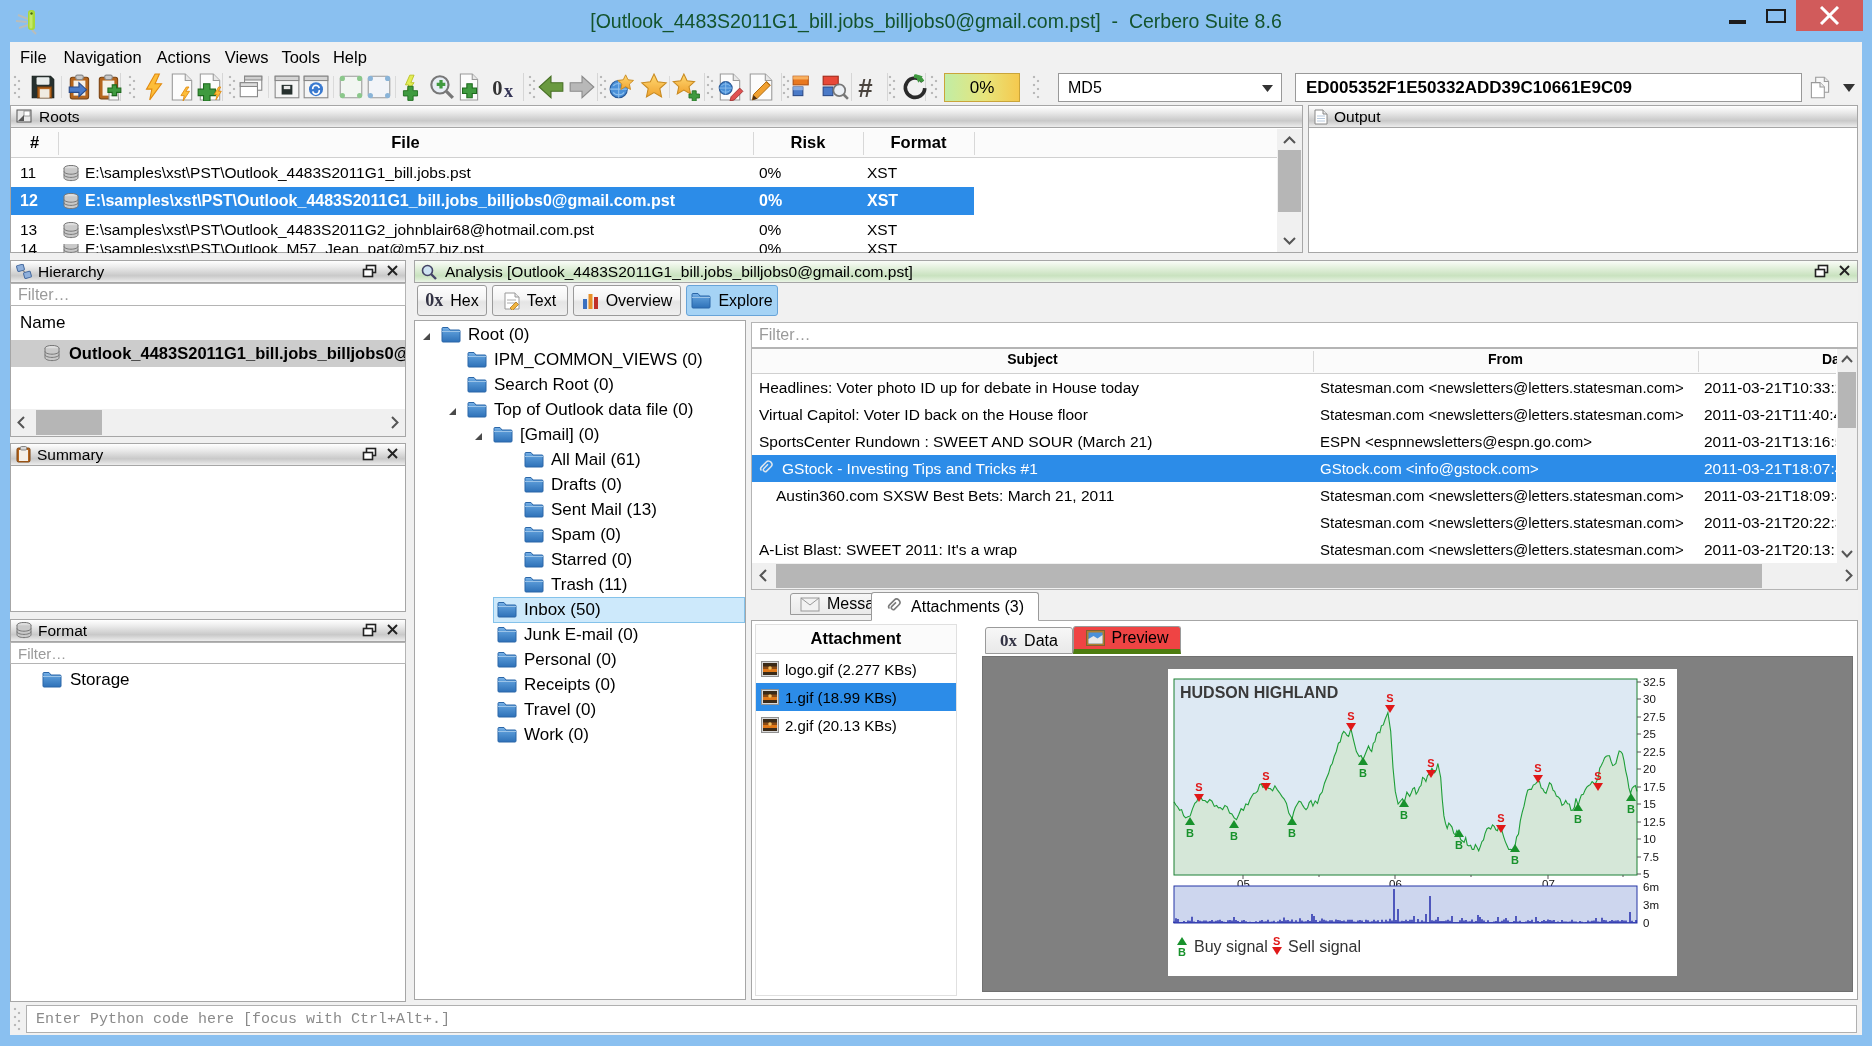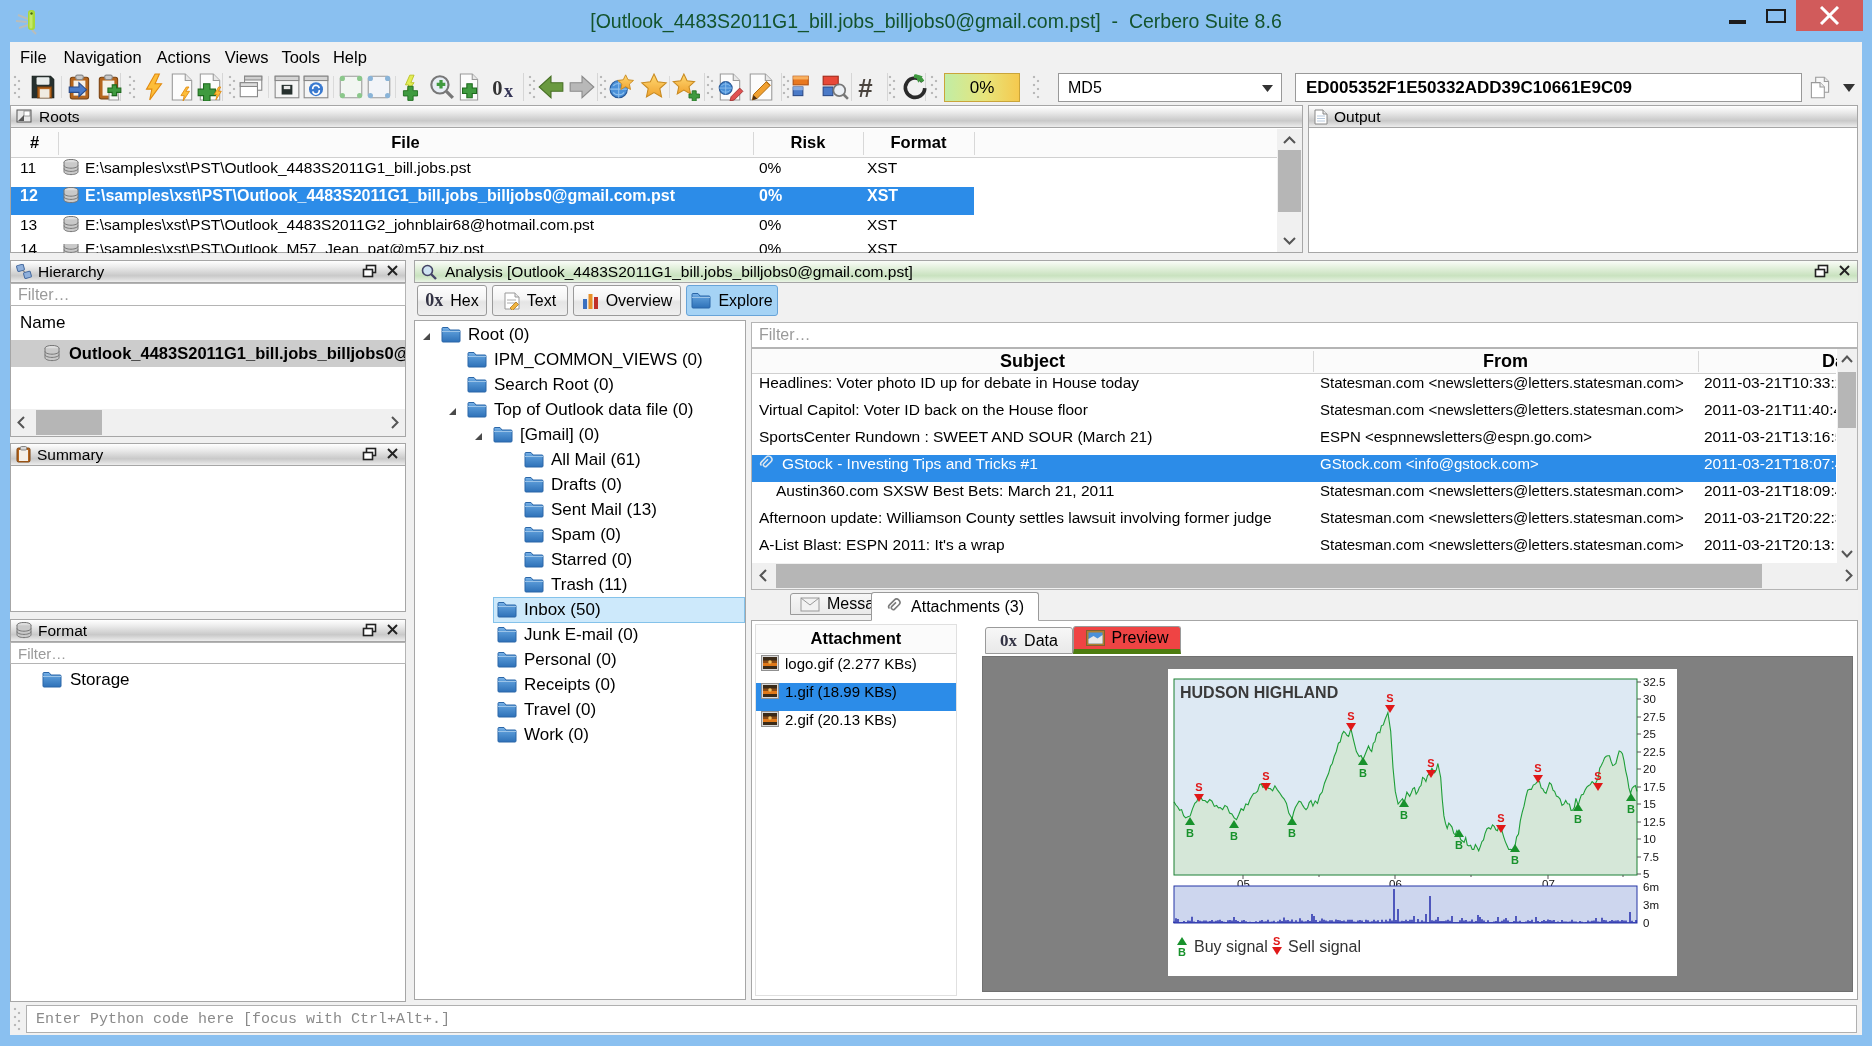--- a/index.html
+++ b/index.html
@@ -6,21 +6,21 @@
 .abs{position:absolute}
 .ptitle{position:absolute;height:23px;background:linear-gradient(#ffffff,#ececec 28%,#c9c9c9 70%,#dedede 88%,#ededed);border:1px solid #a6a6a6;display:flex;align-items:center;font-size:15.5px;padding-left:5px}
 .ptg{background:linear-gradient(#fafcf8,#e6f2e0 28%,#c9e2bf 70%,#dbecd4 88%,#eaf4e6)}
 .pbody{position:absolute;background:#fff;border:1px solid #a6a6a6;border-top:none}
 .pbtns{position:absolute;right:6px;top:3px;display:flex;gap:9px}
 .filterbox{position:absolute;background:#fff;border:1px solid #b4b4b4;color:#9a9a9a;font-size:16px;display:flex;align-items:center;padding-left:7px}
 .sep{position:absolute;top:76px;width:1px;height:22px;background:#dadada}
 .ti{position:absolute;top:73px;width:28px;height:28px}
 .hdl{position:absolute;top:75px;width:8px;height:24px;background-image:radial-gradient(circle at 2px 2px,#b9b9b9 1.3px,transparent 1.6px),radial-gradient(circle at 6px 6px,#b9b9b9 1.3px,transparent 1.6px);background-size:8px 8px}
 .trow{position:absolute;height:25px;display:flex;align-items:center;font-size:17px;white-space:nowrap}
-.erow{position:absolute;height:27px;display:flex;font-size:16px;white-space:nowrap;overflow:hidden}
+.erow{position:absolute;height:27px;display:flex;align-items:center;font-size:16px;white-space:nowrap;overflow:hidden}
 .sbtrack{position:absolute;background:#f0f0f0}
 .sbthumb{position:absolute;background:#b6b6b6}
 .chev{stroke:#555;stroke-width:2;fill:none}
 svg{display:block}
 .tabbtn{position:absolute;top:285px;height:31px;border:1px solid #9a9a9a;border-radius:3px;background:linear-gradient(#fefefe,#f4f4f4 45%,#e5e5e5 55%,#efefef);display:flex;align-items:center;justify-content:center;gap:7px;font-size:16px}
 .tab2{position:absolute;border:1px solid #9a9a9a;background:linear-gradient(#f7f7f7,#e9e9e9);border-radius:3px 3px 0 0;display:flex;align-items:center;justify-content:center;gap:7px;font-size:16px}
 </style></head>
 <body>
 
 <div class="abs" style="left:0;top:0;width:1872px;height:42px;background:#8ac0f0"></div>
@@ -341,21 +341,21 @@
     </svg>Receipts (0)</div>
 <div class="trow" style="left:497px;top:697px"><svg width="20" height="17" viewBox="0 0 20 17" style="margin-right:7px">
       <use href="#fold"></use>
     </svg>Travel (0)</div>
 <div class="trow" style="left:497px;top:722px"><svg width="20" height="17" viewBox="0 0 20 17" style="margin-right:7px">
       <use href="#fold"></use>
     </svg>Work (0)</div>
 
 <div class="filterbox" style="left:751px;top:322px;width:1107px;height:26px">Filter…</div>
 <div class="abs" style="left:751px;top:348px;width:1107px;height:242px;background:#fff;border:1px solid #b4b4b4"></div>
-<div class="abs" style="left:752px;top:349px;width:1084px;height:25px;background:#fbfbfb;border-bottom:1px solid #d0d0d0;font-weight:bold;font-size:18px">
+<div class="abs" style="left:752px;top:349px;width:1084px;height:25px;background:#fbfbfb;border-bottom:1px solid #d0d0d0;font-weight:bold;font-size:14px">
 <span class="abs" style="left:0;width:561px;text-align:center;top:2px">Subject</span>
 <span class="abs" style="left:561px;width:385px;text-align:center;top:2px">From</span>
 <span class="abs" style="left:1070px;top:2px">Da</span>
 <span class="abs" style="left:561px;top:2px;width:1px;height:21px;background:#d8d8d8"></span>
 <span class="abs" style="left:946px;top:2px;width:1px;height:21px;background:#d8d8d8"></span>
 </div>
 <div class="erow" style="left:752px;top:374px;width:1084px;font-size:15.5px">
     <span style="padding-left:7px">Headlines: Voter photo ID up for debate in House today</span>
     <span class="abs" style="left:568px;font-size:15px">Statesman.com &lt;newsletters@letters.statesman.com&gt;</span>
     <span class="abs" style="left:952px;font-size:15.5px">2011-03-21T10:33:26</span>
@@ -379,26 +379,25 @@
     <span style="padding-left:6px">GStock - Investing Tips and Tricks #1</span>
     <span class="abs" style="left:568px;font-size:15px">GStock.com &lt;info@gstock.com&gt;</span>
     <span class="abs" style="left:952px;font-size:15.5px">2011-03-21T18:07:47</span>
   </div>
 <div class="erow" style="left:752px;top:482px;width:1084px;font-size:15.5px">
     <span style="padding-left:24px">Austin360.com SXSW Best Bets: March 21, 2011</span>
     <span class="abs" style="left:568px;font-size:15px">Statesman.com &lt;newsletters@letters.statesman.com&gt;</span>
     <span class="abs" style="left:952px;font-size:15.5px">2011-03-21T18:09:45</span>
   </div>
 <div class="erow" style="left:752px;top:509px;width:1084px;font-size:15.5px">
-    <span style="padding-left:7px">Afternoon update: Williamson County settles lawsuit involving former judge</span>
     <span class="abs" style="left:568px;font-size:15px">Statesman.com &lt;newsletters@letters.statesman.com&gt;</span>
     <span class="abs" style="left:952px;font-size:15.5px">2011-03-21T20:22:33</span>
   </div>
 <div class="erow" style="left:752px;top:536px;width:1084px;font-size:15.5px">
-    <span style="padding-left:7px">A-List Blast: ESPN 2011: It's a wrap</span>
+    <span style="padding-left:7px">A-List Blast: SWEET 2011: It's a wrap</span>
     <span class="abs" style="left:568px;font-size:15px">Statesman.com &lt;newsletters@letters.statesman.com&gt;</span>
     <span class="abs" style="left:952px;font-size:15.5px">2011-03-21T20:13:11</span>
   </div>
 
 <div class="sbtrack" style="left:1837px;top:349px;width:20px;height:214px"></div>
 <svg class="abs" style="left:1841px;top:355px" width="12" height="8">
     <path class="chev" d="M1 7 L6 1.5 L11 7"></path>
   </svg>
 <div class="sbthumb" style="left:1838px;top:372px;width:18px;height:56px"></div>
 <svg class="abs" style="left:1841px;top:550px" width="12" height="8">

